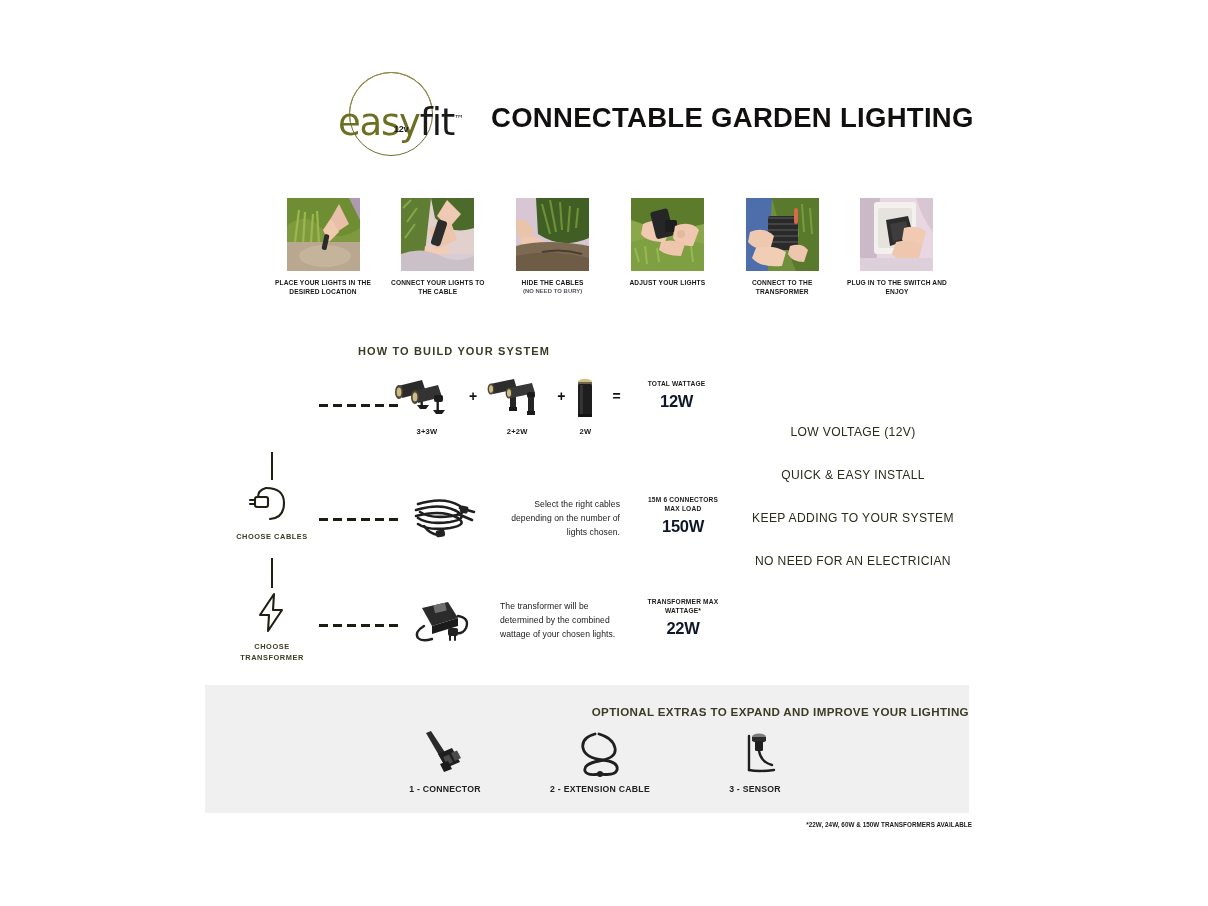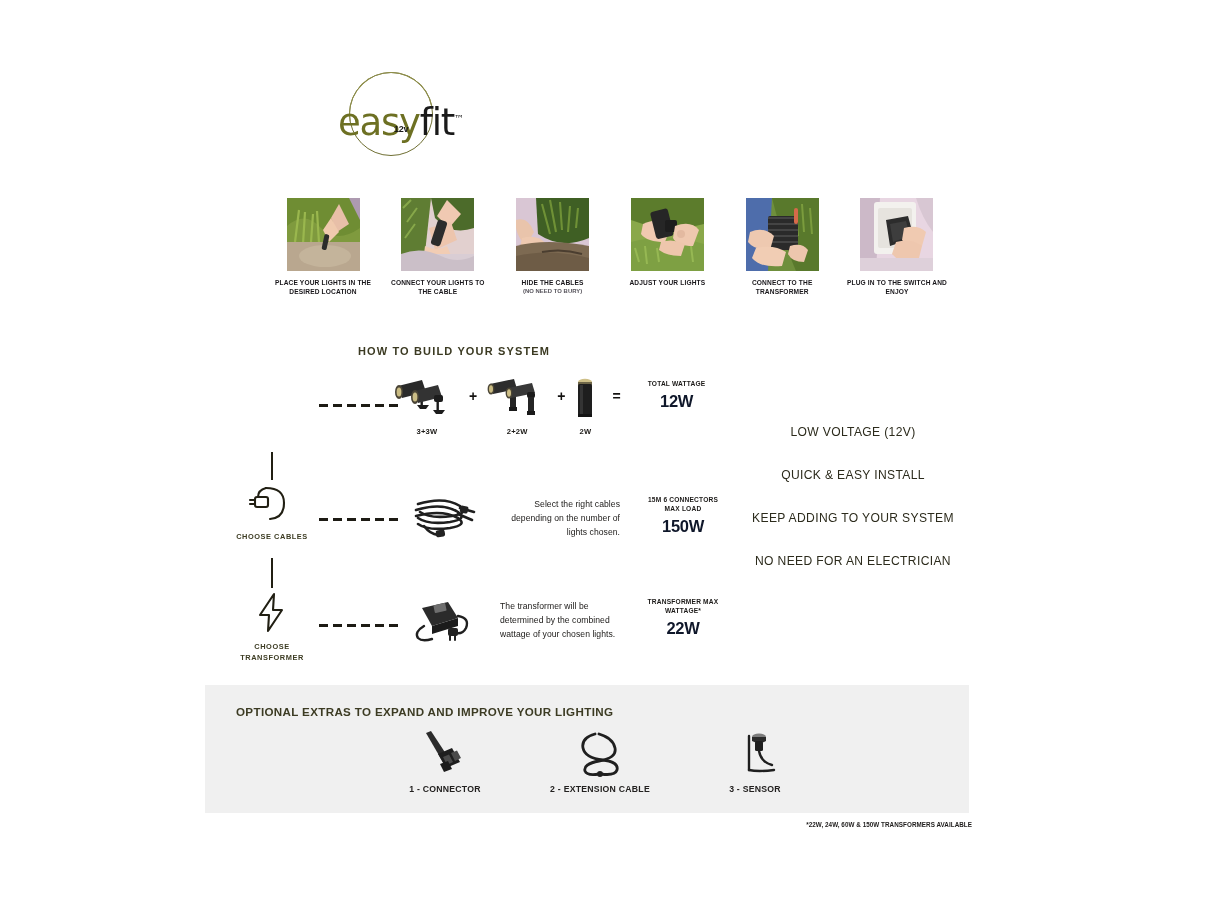--- a/index.html
+++ b/index.html
@@ -280,21 +280,21 @@
     left: 205px;
     top: 685px;
     width: 764px;
     height: 128px;
     background: #f0f0f0;
   }
   .extras-title {
     position: absolute;
     left: 0; right: 0;
     top: 20px;
-    text-align: left;
+    text-align: right;
     font-size: 11.6px;
     font-weight: bold;
     letter-spacing: 0.35px;
     color: #3c3b23;
     padding-left: 31px;
   }
   .extras-items {
     position: absolute;
     left: 165px;
     top: 44px;
@@ -337,20 +337,21 @@
 
 <div class="page">
 
   <div class="header">
     <div class="logo-wrap">
       <div class="logo-circle"></div>
       <div class="logo-circle top-arc"></div>
       <div class="logo-text"><span class="logo-easy">easy</span><span class="logo-fit">fit</span><span class="logo-tm">™</span></div>
       <div class="logo-12v">12v</div>
     </div>
+    <div class="header-title">CONNECTABLE GARDEN LIGHTING</div>
   </div>
 
   <div class="steps">
 
     <div class="step">
       <div class="step-photo">
         <svg width="73" height="73" viewBox="0 0 73 73">
           <rect width="73" height="73" fill="#cfc3cd"></rect>
           <rect y="0" width="73" height="46" fill="#7f9a3e"></rect>
           <path d="M0 28 Q18 12 34 30 Q50 46 73 30 L73 0 L0 0Z" fill="#6f8d33"></path>

